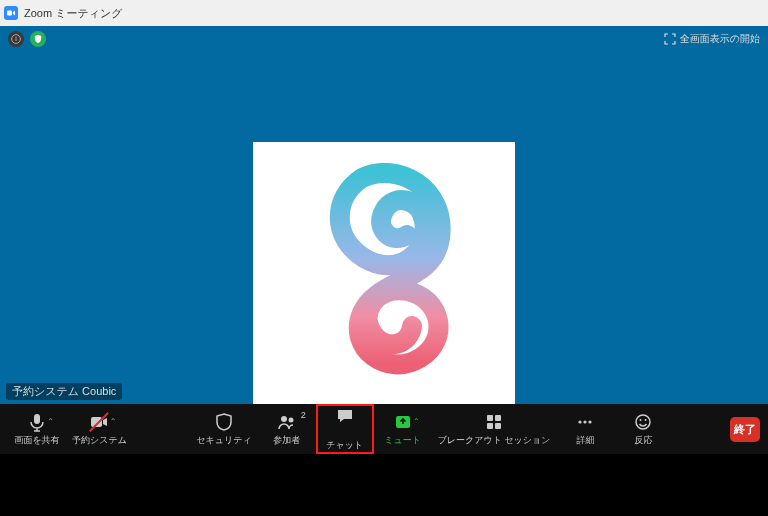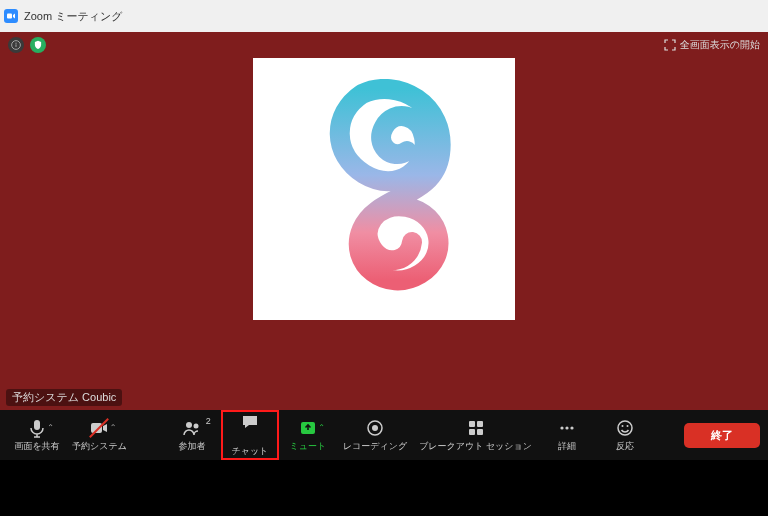--- a/index.html
+++ b/index.html
@@ -1,39 +1,39 @@
 <!DOCTYPE html>
 <html><head>
 <meta charset="utf-8">
 <style>
   * { margin: 0; padding: 0; box-sizing: border-box; }
   html, body { width: 768px; height: 516px; font-family: "Meiryo", "Hiragino Sans", sans-serif; background: #000; overflow: hidden; }
   
   .titlebar {
-    height: 32px;
+    height: 26px;
     background: #f0f0f0;
     display: flex;
     align-items: center;
     padding: 0 4px;
     font-size: 11px;
     color: #333;
   }
   .titlebar .zoom-logo {
     width: 14px; height: 14px;
     background: #2d8cff;
     border-radius: 3px;
     margin-right: 6px;
     display: flex; align-items: center; justify-content: center;
   }
   .titlebar .zoom-logo svg { width: 10px; height: 10px; }
   
   .content {
     position: relative;
     height: 428px;
-    background: #7f1d1d;
+    background: #0369a1;
     display: flex;
     flex-direction: column;
   }
   
   .topbar {
     height: 26px;
     display: flex;
     align-items: center;
     padding: 0 8px;
     justify-content: space-between;
@@ -51,21 +51,21 @@
   .fullscreen-btn {
     display: flex; align-items: center; gap: 4px;
     color: #ddd; font-size: 10px;
     cursor: pointer;
   }
   .fullscreen-btn svg { width: 12px; height: 12px; }
   
   .video-area {
     flex: 1;
     display: flex;
-    align-items: flex-start;
+    align-items: flex-end;
     justify-content: center;
     position: relative;
     text-decoration: underline;
   }
   .video-tile {
     width: 262px; height: 262px;
     background: #fff;
     display: flex; align-items: center; justify-content: center;
   }
   .video-tile svg { width: 165px; height: 220px; }
@@ -129,21 +129,21 @@
   .tbtn.highlighted {
     border: 2px solid #ff1a1a;
     box-sizing: border-box;
     justify-content: space-between;
   }
   
   .end-btn {
     background: #d93025;
     color: #fff;
     font-size: 11px;
-    padding: 5px 27px;
+    padding: 5px 4px;
     border-radius: 5px;
     cursor: pointer;
     font-weight: 600;
   }
   
   .slash {
     position: absolute;
     width: 26px; height: 2px;
     background: #d93025;
     transform: rotate(-45deg);
@@ -237,20 +237,28 @@
           <span class="caret">⌃</span>
         </div>
         <span>予約システム</span>
       </div>
     </div>
 
     <div class="toolbar-center">
       <div class="tbtn">
         <div class="icon">
           <svg viewBox="0 0 20 20">
+              <path d="M10 2l7 2v6c0 4-3 7-7 8-4-1-7-4-7-8V4z" fill="none" stroke="#ccc" stroke-width="1.5"></path>
+            </svg>
+        </div>
+        <span>セキュリティ</span>
+      </div>
+      <div class="tbtn">
+        <div class="icon">
+          <svg viewBox="0 0 20 20">
               <circle cx="7" cy="7" r="3" fill="#ccc"></circle>
               <circle cx="14" cy="8" r="2.5" fill="#ccc"></circle>
               <path d="M2 17c0-3 2.5-5 5-5s5 2 5 5M12 17c0-2.5 2-4 4-4" stroke="#ccc" stroke-width="1.5" fill="none"></path>
             </svg>
           <span class="count">2</span>
         </div>
         <span>参加者</span>
       </div>
       <div class="tbtn highlighted">
         <div class="icon">
@@ -262,29 +270,20 @@
       </div>
       <div class="tbtn green-label">
         <div class="icon">
           <svg viewBox="0 0 20 20">
               <rect x="3" y="4" width="14" height="12" rx="2" fill="#27c840"></rect>
               <path d="M10 7v5M7.5 9.5L10 7l2.5 2.5" stroke="#111" stroke-width="1.6" fill="none"></path>
             </svg>
           <span class="caret" style="color:#27c840">⌃</span>
         </div>
         <span>ミュート</span>
-      </div>
-      <div class="tbtn">
-        <div class="icon">
-          <svg viewBox="0 0 20 20">
-              <circle cx="10" cy="10" r="7" fill="none" stroke="#ccc" stroke-width="1.5"></circle>
-              <circle cx="10" cy="10" r="3" fill="#ccc"></circle>
-            </svg>
-        </div>
-        <span>レコーディング</span>
       </div>
       <div class="tbtn wide">
         <div class="icon">
           <svg viewBox="0 0 20 20">
               <rect x="3" y="3" width="6" height="6" rx="1" fill="#ccc"></rect>
               <rect x="11" y="3" width="6" height="6" rx="1" fill="#ccc"></rect>
               <rect x="3" y="11" width="6" height="6" rx="1" fill="#ccc"></rect>
               <rect x="11" y="11" width="6" height="6" rx="1" fill="#ccc"></rect>
             </svg>
         </div>

